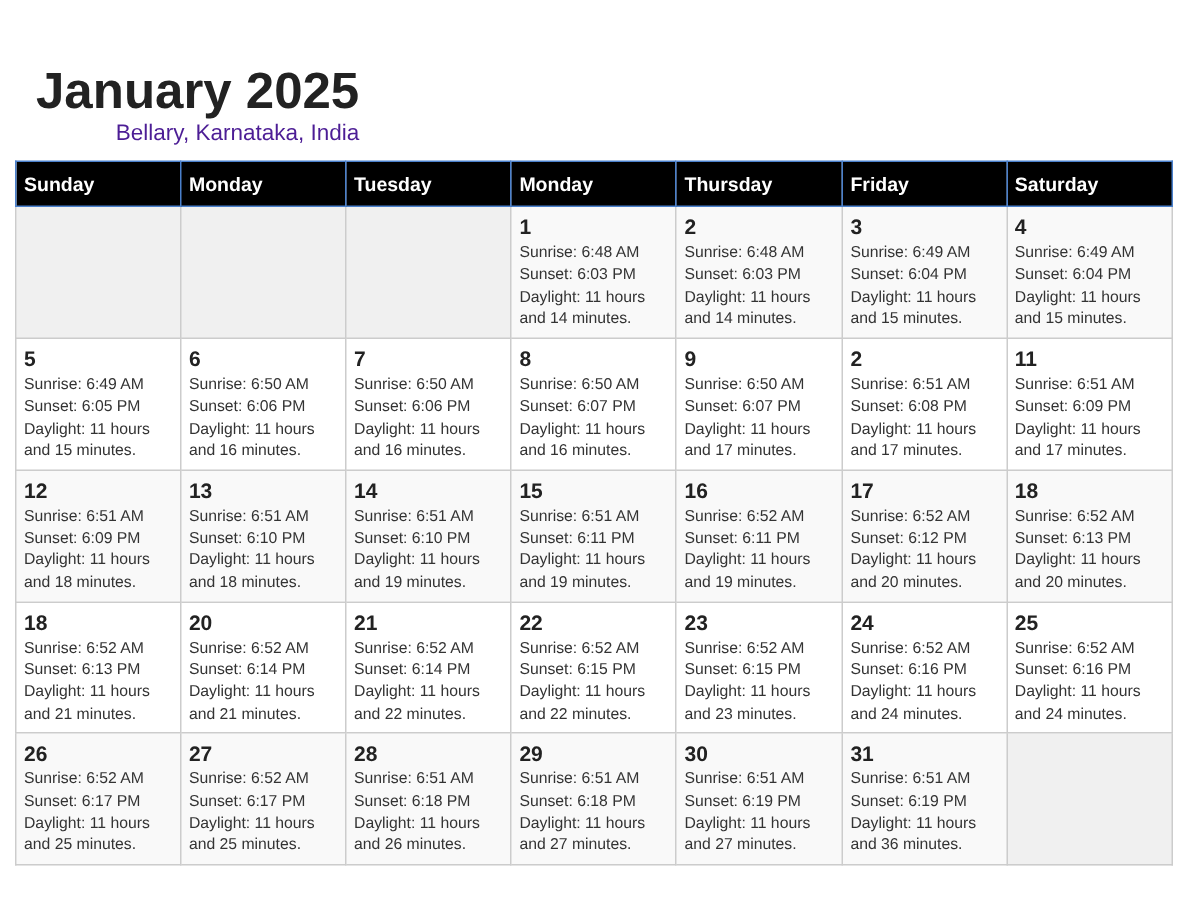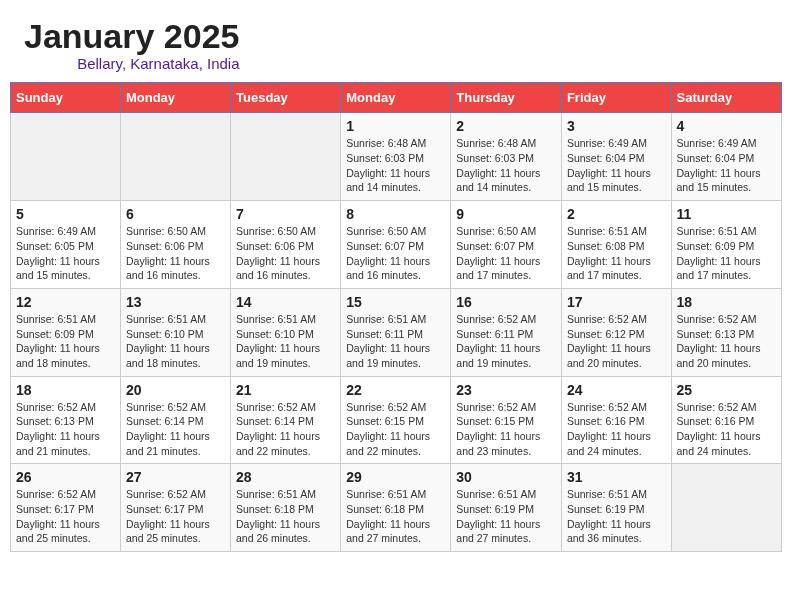--- a/index.html
+++ b/index.html
@@ -20,40 +20,41 @@
       display: flex;
       align-items: center;
     }
     .logo-icon {
       width: 28px;
       height: 28px;
       margin-left: 4px;
     }
     .title-block {
       text-align: right;
+      margin-top: 25px;
     }
     .month-title {
       font-size: 34px;
       font-weight: bold;
       color: #222;
       line-height: 1.1;
     }
     .subtitle {
       font-size: 15px;
       color: #4c1d95;
     }
     .calendar-wrapper {
       padding: 0 10px 10px 10px;
     }
     table {
       width: 100%;
       border-collapse: collapse;
     }
     thead tr th {
-      background-color: #ef4444;
+      background-color: #000000;
       color: #fff;
       font-size: 13px;
       font-weight: bold;
       padding: 7px 5px;
       text-align: left;
       border: 1px solid #4a80cc;
     }
     tbody tr td {
       border: 1px solid #ccc;
       vertical-align: top;

